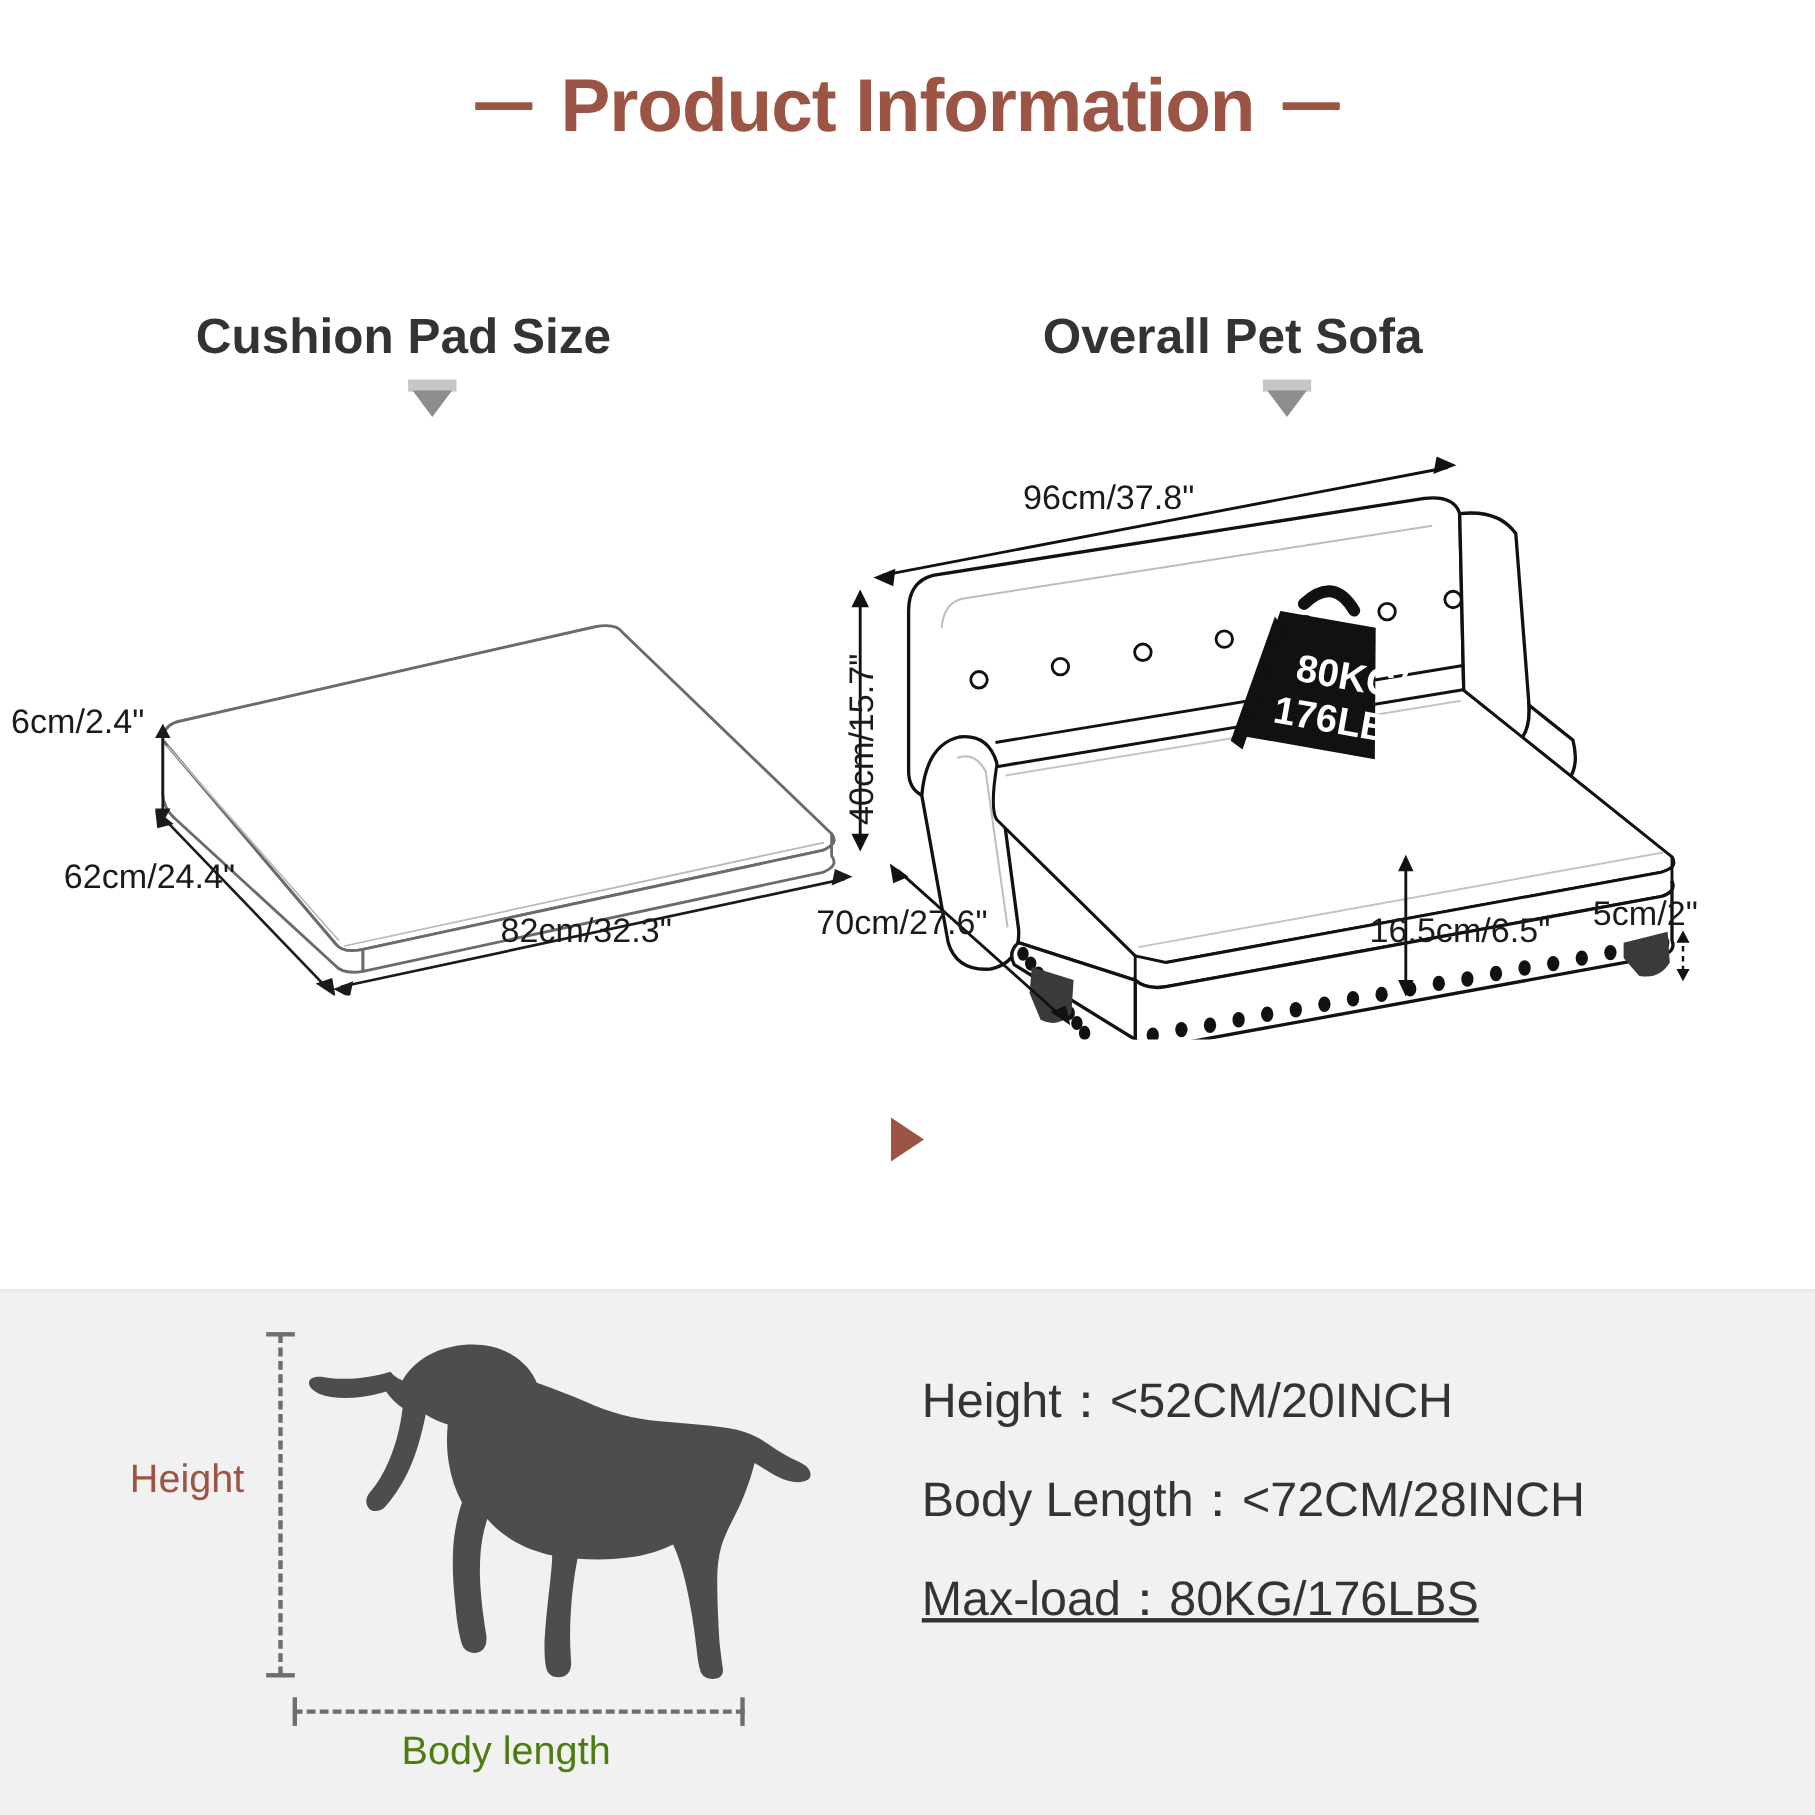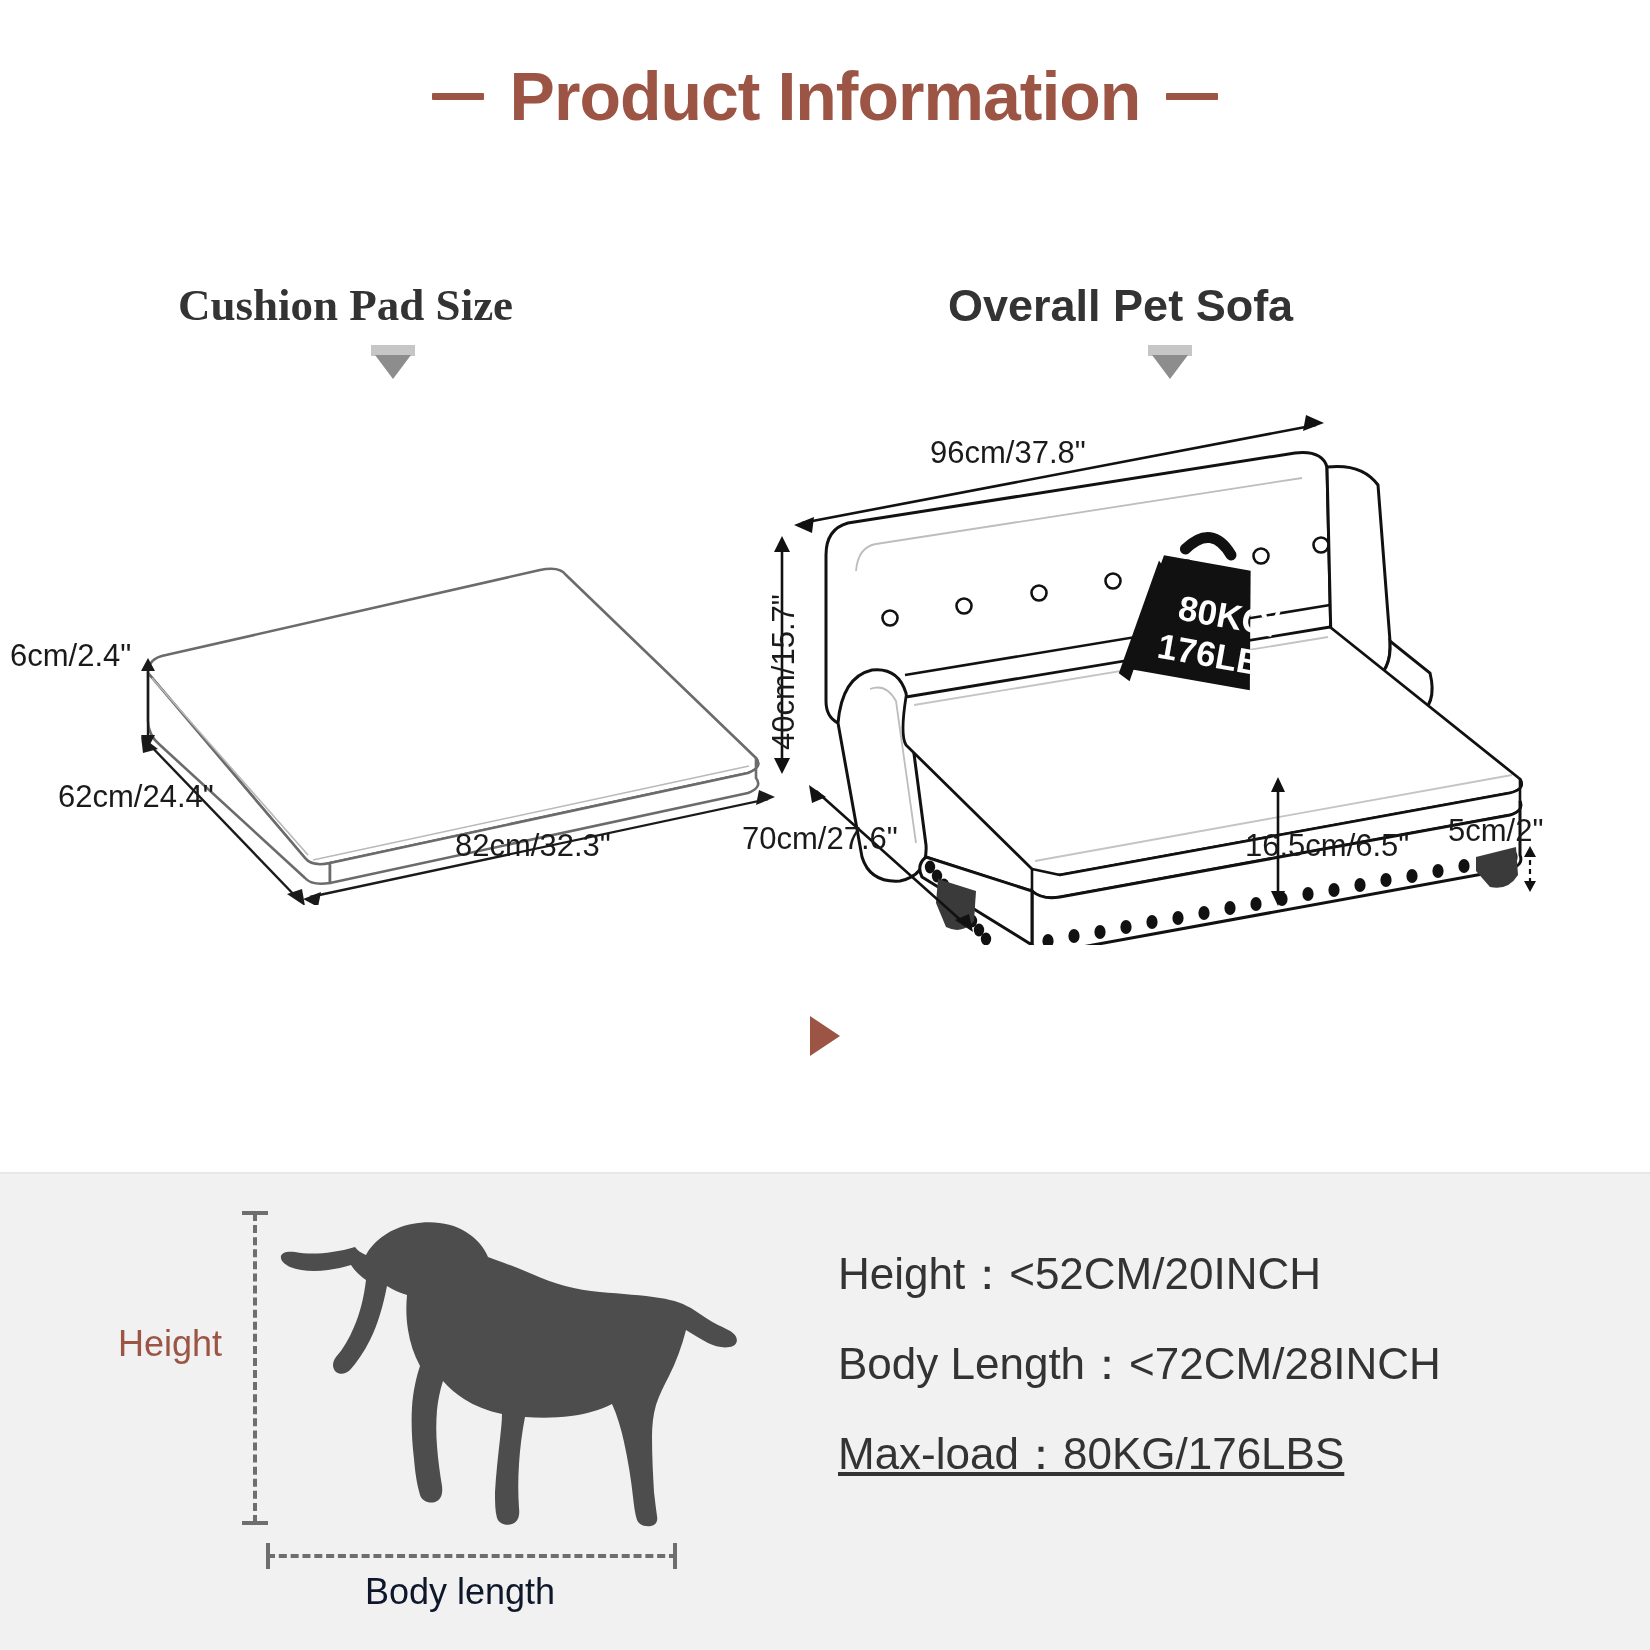--- a/index.html
+++ b/index.html
@@ -26,21 +26,21 @@
   }
   .main-title {
     font-size: 68px; font-weight: bold; color: #9c5544;
     letter-spacing: -1px; white-space: nowrap; line-height: 1;
   }
 
   .sub-head {
     position: absolute; font-size: 45px; font-weight: bold; color: #333333;
     white-space: nowrap; line-height: 1;
   }
-  .head-cushion { left: 178px; top: 283px; font-family: Liberation Serif, serif; }
+  .head-cushion { left: 178px; top: 283px; }
   .head-sofa    { left: 948px; top: 283px; }
 
   .downarrow { position: absolute; width: 44px; height: 34px; }
   .downarrow .bar {
     position: absolute; left: 0; top: 0; width: 44px; height: 11px;
     background: #c6c6c6;
   }
   .downarrow .tri {
     position: absolute; left: 4px; top: 10px;
     width: 0; height: 0;
@@ -110,21 +110,21 @@
     width: 410px; height: 0;
     border-top: 4px dashed #6e6e6e;
   }
   .bodylen-cap {
     position: absolute; width: 4px; height: 26px; background: #6e6e6e; top: 369px;
   }
   .bodylen-cap-l { left: 206px; }
   .bodylen-cap-r { left: 613px; }
   .bodylen-label {
     position: absolute; left: 305px; top: 400px;
-    font-size: 36px; color: #0f172a; line-height: 1; white-space: nowrap;
+    font-size: 36px; color: #4d7c0f; line-height: 1; white-space: nowrap;
   }
 
   .dog-svg { position: absolute; left: 210px; top: 20px; width: 470px; height: 350px; }
 
   .spec-list { position: absolute; left: 838px; top: 78px; width: 760px; }
   .spec-line {
     font-size: 44px; color: #333333; line-height: 1;
     margin-bottom: 46px; white-space: nowrap;
   }
   .spec-line:last-child { margin-bottom: 0; text-decoration: underline; }

